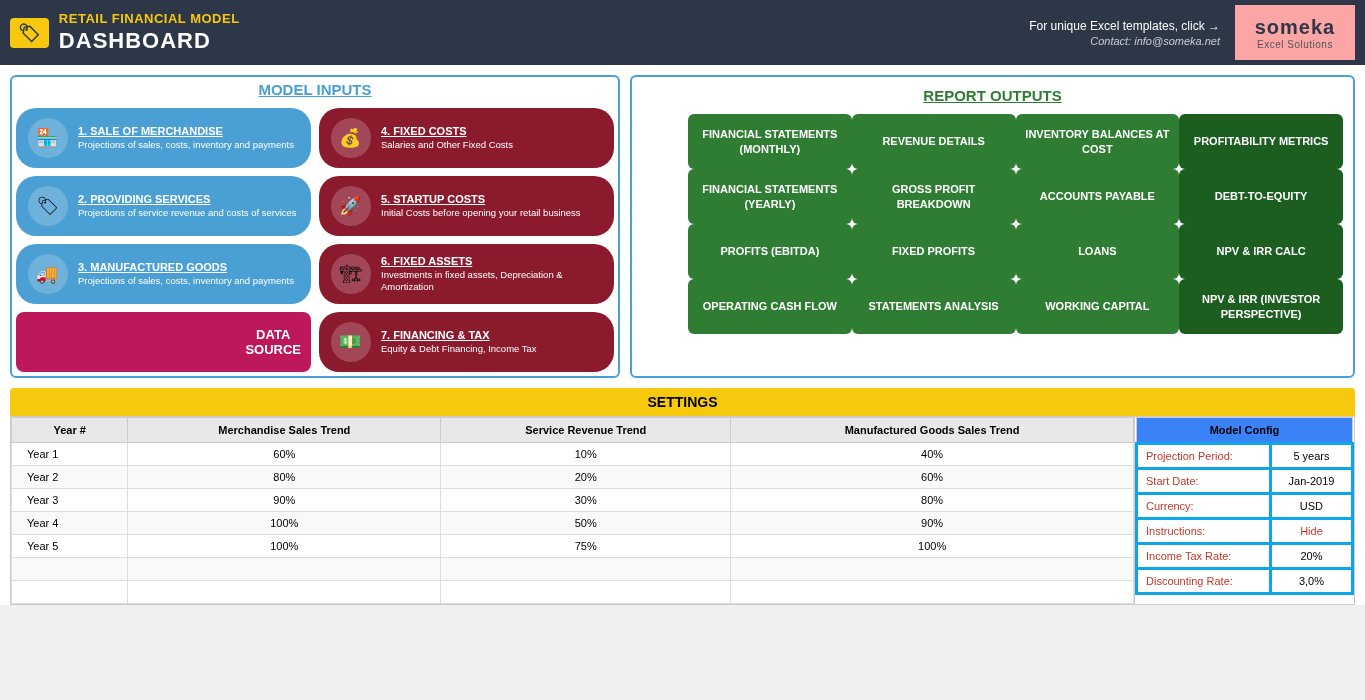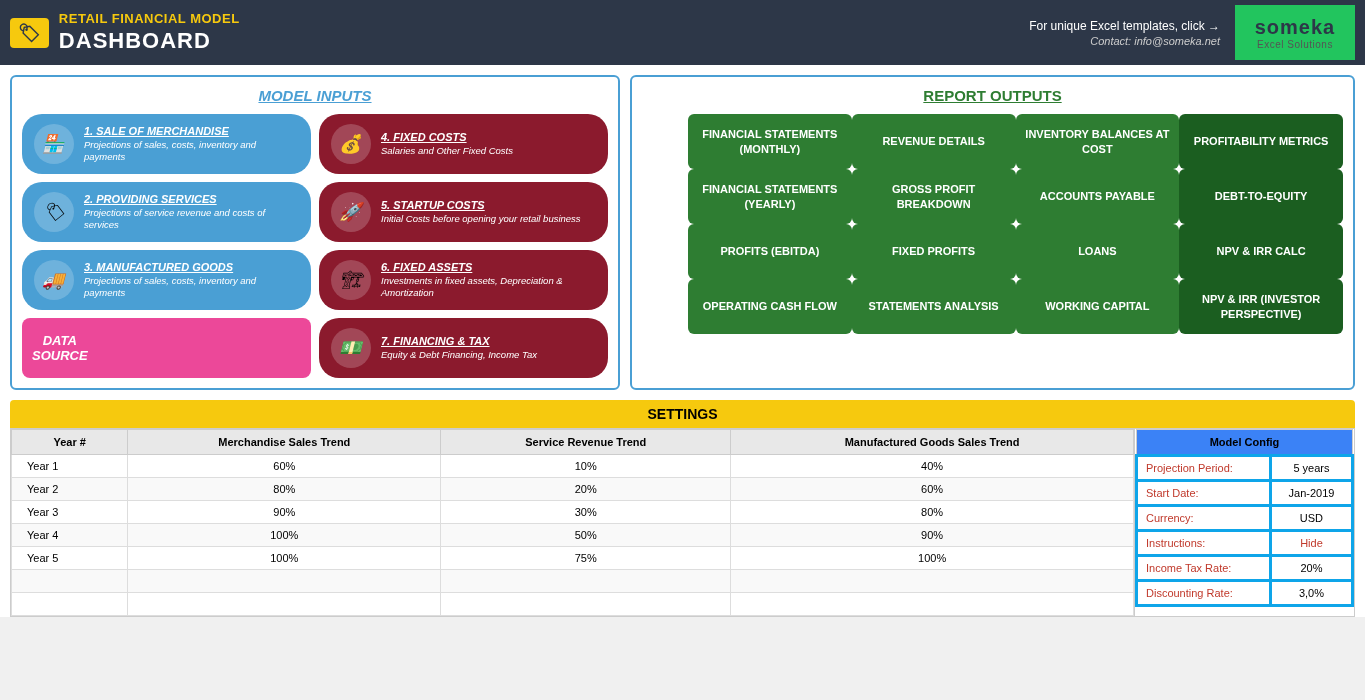--- a/index.html
+++ b/index.html
@@ -6,42 +6,42 @@
     body { font-family: Arial, sans-serif; background: #f0f0f0; font-size: 12px; width: 1365px; }
 
     
     .header { background: #2d3748; display: flex; align-items: center; justify-content: space-between; padding: 0 10px; height: 65px; }
     .header-left { display: flex; flex-direction: column; }
     .header-title-top { color: #f6c90e; font-size: 13px; font-weight: bold; letter-spacing: 0.5px; }
     .header-title-main { color: white; font-size: 22px; font-weight: bold; letter-spacing: 1px; margin-top: 2px; }
     .header-right { display: flex; flex-direction: column; align-items: flex-end; }
     .header-right-top { color: white; font-size: 12px; }
     .header-contact { color: #ccc; font-size: 11px; font-style: italic; margin-top: 2px; }
-    .logo-box { background: #22c55e; padding: 22px 10px; margin-left: 15px; display: flex; flex-direction: column; align-items: center; justify-content: center; min-width: 120px; height: 55px; }
+    .logo-box { background: #fca5a5; padding: 22px 10px; margin-left: 15px; display: flex; flex-direction: column; align-items: center; justify-content: center; min-width: 120px; height: 55px; }
     .logo-text-someka { font-size: 20px; font-weight: bold; color: #2d3748; letter-spacing: 1px; }
     .logo-text-excel { font-size: 10px; color: #555; letter-spacing: 0.5px; }
     .header-tag { background: #f6c90e; color: #2d3748; font-size: 18px; font-weight: bold; padding: 4px 8px; margin-right: 10px; border-radius: 4px; }
 
     
     .main { background: white; }
 
     
     .top-section { display: flex; padding: 10px; gap: 10px; }
-    .inputs-panel { flex: 0 0 610px; border: 2px solid #4a9fd4; border-radius: 6px; padding: 10px; font-style: italic; }
+    .inputs-panel { flex: 0 0 610px; border: 2px solid #4a9fd4; border-radius: 6px; padding: 4px; }
     .outputs-panel { flex: 1; border: 2px solid #4a9fd4; border-radius: 6px; padding: 10px; }
 
     .section-title { text-align: center; font-size: 15px; font-weight: bold; color: #4a9fd4; margin-bottom: 10px; text-decoration: underline; }
     .section-title-green { text-align: center; font-size: 15px; font-weight: bold; color: #2e7d32; margin-bottom: 10px; text-decoration: underline; }
 
     
     .inputs-grid { display: grid; grid-template-columns: 1fr 1fr; gap: 8px; }
     
     .input-card-blue { background: #4a9fd4; border-radius: 20px; display: flex; align-items: center; padding: 8px 12px; gap: 10px; cursor: pointer; min-height: 60px; }
     .input-card-red { background: #8b1a2d; border-radius: 20px; display: flex; align-items: center; padding: 8px 12px; gap: 10px; cursor: pointer; min-height: 60px; }
-    .input-card-gray { background: #ec4899; border-radius: 8px; display: flex; align-items: center; justify-content: flex-start; padding: 10px; cursor: pointer; min-height: 60px; }
+    .input-card-gray { background: #be185d; border-radius: 8px; display: flex; align-items: center; justify-content: flex-end; padding: 10px; cursor: pointer; min-height: 60px; }
 
     .card-icon { width: 40px; height: 40px; border-radius: 50%; background: rgba(255,255,255,0.2); display: flex; align-items: center; justify-content: center; font-size: 18px; flex-shrink: 0; }
     .card-text { color: white; }
     .card-title { font-size: 11px; font-weight: bold; text-decoration: underline; }
     .card-desc { font-size: 9.5px; line-height: 1.3; margin-top: 2px; }
     .card-center-text { color: white; font-weight: bold; font-size: 13px; text-align: center; }
 
     
     .outputs-grid { display: grid; grid-template-columns: repeat(4, 1fr); gap: 0; padding-left: 46px; }
     .output-btn { background: #2e7d32; color: white; border-radius: 6px; padding: 10px 6px; text-align: center; font-weight: bold; font-size: 11px; cursor: pointer; min-height: 55px; display: flex; align-items: center; justify-content: center; line-height: 1.3; }

